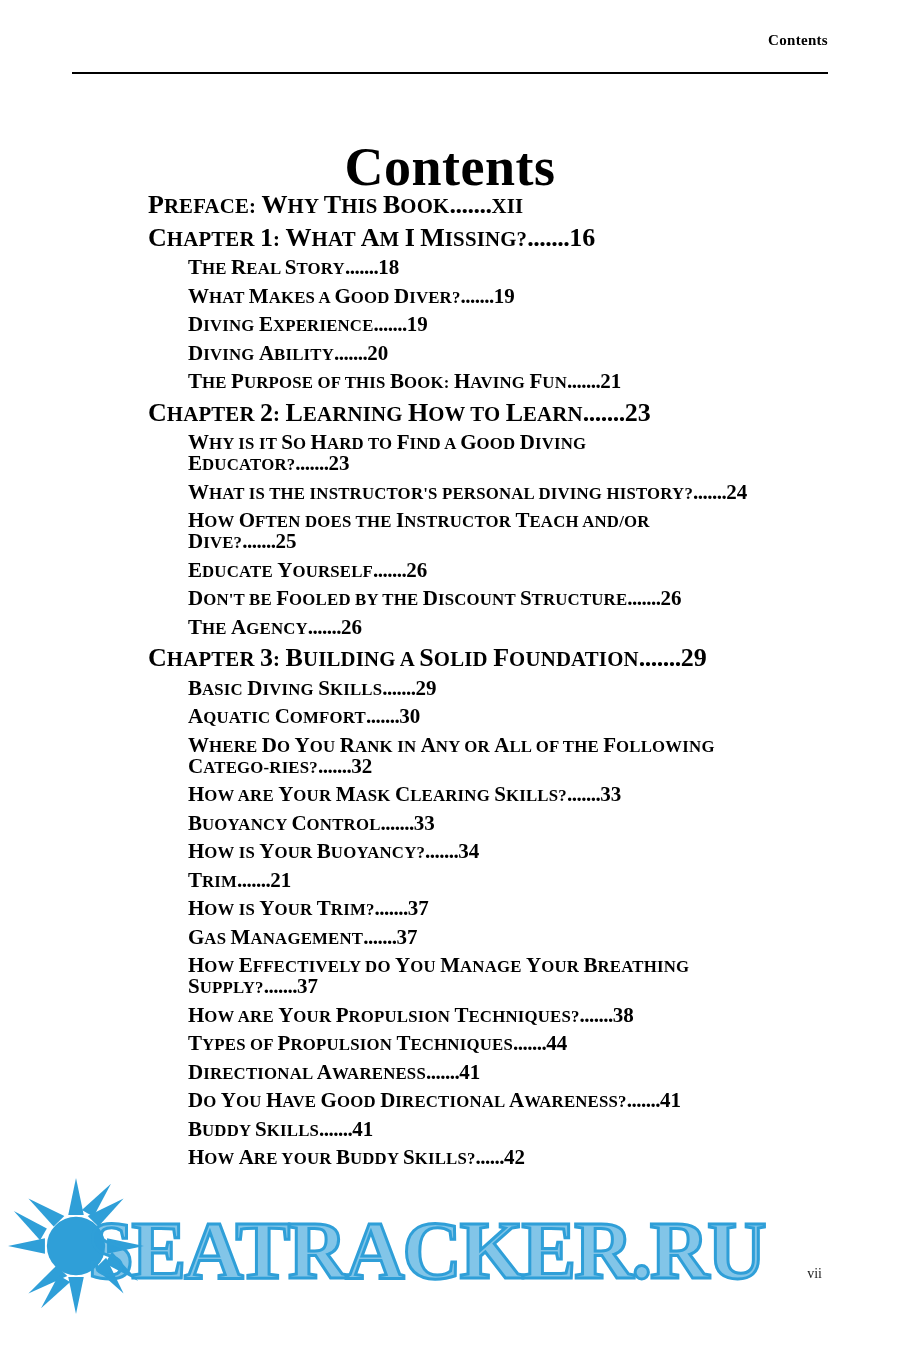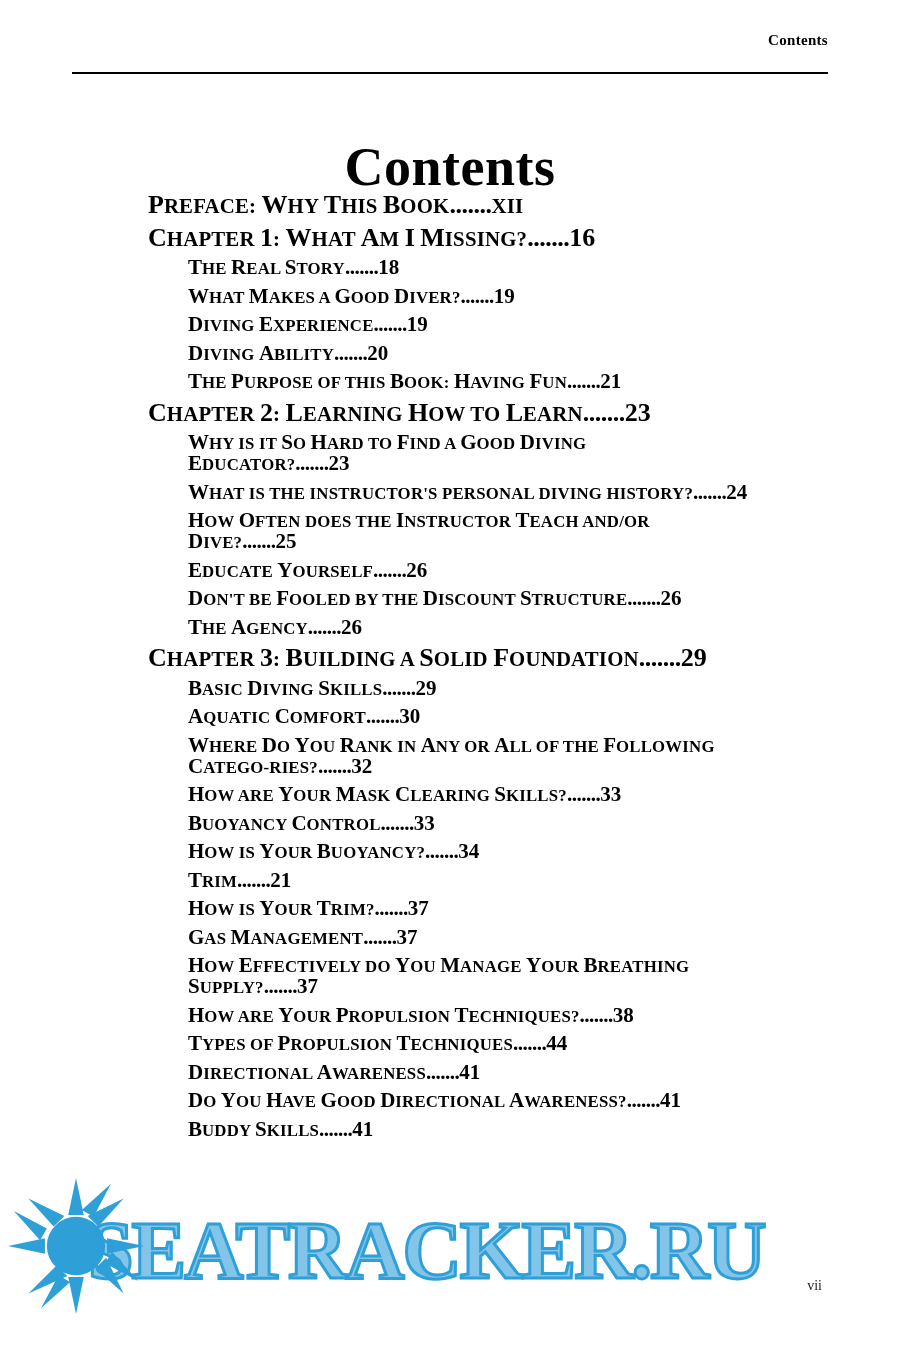--- a/index.html
+++ b/index.html
@@ -84,21 +84,21 @@
     letter-spacing: -0.5px;
   }
   .pagenum {
     font-size: 1em;
   }
   .lvl2 .pagenum {
     font-size: 1em;
   }
   .folio {
     position: absolute;
-    bottom: 56px;
+    bottom: 68px;
     right: 78px;
     font-family: "Liberation Serif", serif;
     font-size: 14px;
     color: #222;
   }
   
   .watermark {
     position: absolute;
     left: 0;
     bottom: 0;
@@ -161,20 +161,21 @@
       <div class="toc-entry lvl2"><span><span class="cap">H</span><span class="rest sc">OW IS </span><span class="cap">Y</span><span class="rest sc">OUR </span><span class="cap">B</span><span class="rest sc">UOYANCY?</span></span><span class="dots">.......</span><span class="pagenum">34</span></div>
       <div class="toc-entry lvl2"><span><span class="cap">T</span><span class="rest sc">RIM</span></span><span class="dots">.......</span><span class="pagenum">21</span></div>
       <div class="toc-entry lvl2"><span><span class="cap">H</span><span class="rest sc">OW IS </span><span class="cap">Y</span><span class="rest sc">OUR </span><span class="cap">T</span><span class="rest sc">RIM?</span></span><span class="dots">.......</span><span class="pagenum">37</span></div>
       <div class="toc-entry lvl2"><span><span class="cap">G</span><span class="rest sc">AS </span><span class="cap">M</span><span class="rest sc">ANAGEMENT</span></span><span class="dots">.......</span><span class="pagenum">37</span></div>
       <div class="toc-entry lvl2"><span><span class="cap">H</span><span class="rest sc">OW </span><span class="cap">E</span><span class="rest sc">FFECTIVELY DO </span><span class="cap">Y</span><span class="rest sc">OU </span><span class="cap">M</span><span class="rest sc">ANAGE </span><span class="cap">Y</span><span class="rest sc">OUR </span><span class="cap">B</span><span class="rest sc">REATHING </span><span class="cap">S</span><span class="rest sc">UPPLY?</span></span><span class="dots">.......</span><span class="pagenum">37</span></div>
       <div class="toc-entry lvl2"><span><span class="cap">H</span><span class="rest sc">OW ARE </span><span class="cap">Y</span><span class="rest sc">OUR </span><span class="cap">P</span><span class="rest sc">ROPULSION </span><span class="cap">T</span><span class="rest sc">ECHNIQUES?</span></span><span class="dots">.......</span><span class="pagenum">38</span></div>
       <div class="toc-entry lvl2"><span><span class="cap">T</span><span class="rest sc">YPES OF </span><span class="cap">P</span><span class="rest sc">ROPULSION </span><span class="cap">T</span><span class="rest sc">ECHNIQUES</span></span><span class="dots">.......</span><span class="pagenum">44</span></div>
       <div class="toc-entry lvl2"><span><span class="cap">D</span><span class="rest sc">IRECTIONAL </span><span class="cap">A</span><span class="rest sc">WARENESS</span></span><span class="dots">.......</span><span class="pagenum">41</span></div>
       <div class="toc-entry lvl2"><span><span class="cap">D</span><span class="rest sc">O </span><span class="cap">Y</span><span class="rest sc">OU </span><span class="cap">H</span><span class="rest sc">AVE </span><span class="cap">G</span><span class="rest sc">OOD </span><span class="cap">D</span><span class="rest sc">IRECTIONAL </span><span class="cap">A</span><span class="rest sc">WARENESS?</span></span><span class="dots">.......</span><span class="pagenum">41</span></div>
       <div class="toc-entry lvl2"><span><span class="cap">B</span><span class="rest sc">UDDY </span><span class="cap">S</span><span class="rest sc">KILLS</span></span><span class="dots">.......</span><span class="pagenum">41</span></div>
+      <div class="toc-entry lvl2"><span><span class="cap">H</span><span class="rest sc">OW </span><span class="cap">A</span><span class="rest sc">RE YOUR </span><span class="cap">B</span><span class="rest sc">UDDY </span><span class="cap">S</span><span class="rest sc">KILLS?</span></span><span class="dots">......</span><span class="pagenum">42</span></div>
     </div>
 
   <div class="folio">vii</div>
 
   <div class="watermark">
     <svg class="sun" viewBox="0 0 140 140">
       <g fill="#2f9fd8">
         <circle cx="70" cy="70" r="30"></circle>
         <g>
           <polygon points="70,0 78,38 62,38"></polygon>

